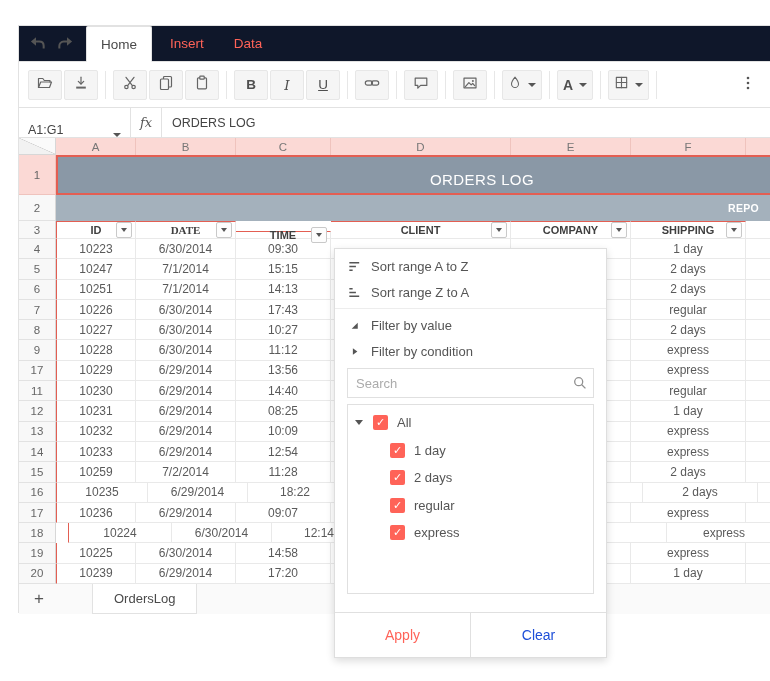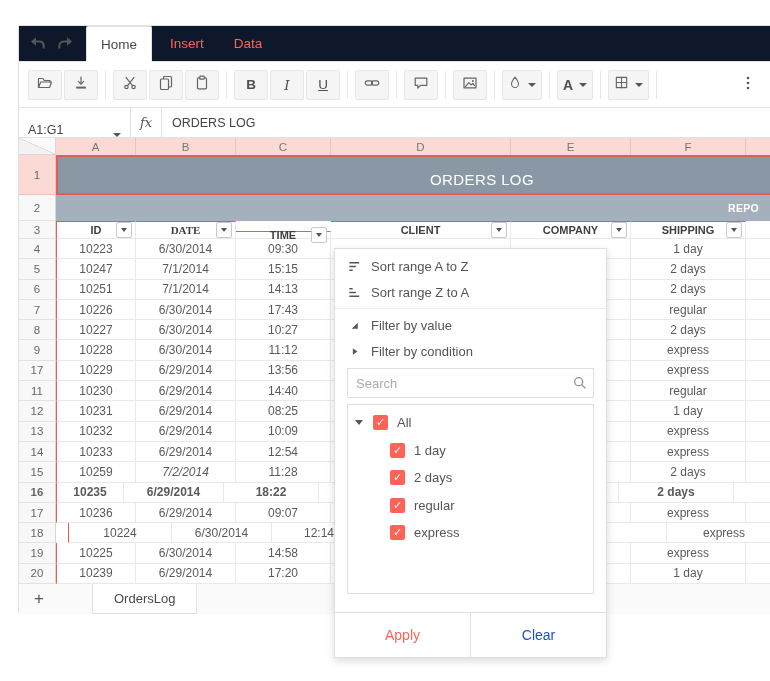--- a/index.html
+++ b/index.html
@@ -393,30 +393,30 @@
         <div class="ch cell" style="width: 100px;">6/29/2014</div>
         <div class="ch cell" style="width: 95px;">12:54</div>
         <div class="ch cell" style="width: 180px;"></div>
         <div class="ch cell" style="width: 120px;"></div>
         <div class="ch cell" style="width: 115px;">express</div>
         <div class="ch cell" style="width: 140px;"></div>
       </div>
       <div class="grow" style="height: 20.3px;">
         <div class="ch row-hd">15</div>
         <div class="ch cell redL" style="width: 80px;">10259</div>
-        <div class="ch cell" style="width: 100px; font-style: italic;">7/2/2014</div>
+        <div class="ch cell" style="width: 100px;">7/2/2014</div>
         <div class="ch cell" style="width: 95px;">11:28</div>
         <div class="ch cell" style="width: 180px;"></div>
         <div class="ch cell" style="width: 120px;"></div>
         <div class="ch cell" style="width: 115px;">2 days</div>
         <div class="ch cell" style="width: 140px;"></div>
       </div>
-      <div class="grow" style="height: 20.3px; font-weight: bold;">
+      <div class="grow" style="height: 20.3px;">
         <div class="ch row-hd">16</div>
-        <div class="ch cell redL" style="width: 68px;">10235</div>
+        <div class="ch cell redL" style="width: 92px;">10235</div>
         <div class="ch cell" style="width: 100px;">6/29/2014</div>
         <div class="ch cell" style="width: 95px;">18:22</div>
         <div class="ch cell" style="width: 180px;"></div>
         <div class="ch cell" style="width: 120px;"></div>
         <div class="ch cell" style="width: 115px;">2 days</div>
         <div class="ch cell" style="width: 140px;"></div>
       </div>
       <div class="grow" style="height: 20.3px;">
         <div class="ch row-hd">17</div>
         <div class="ch cell redL" style="width: 80px;">10236</div>

